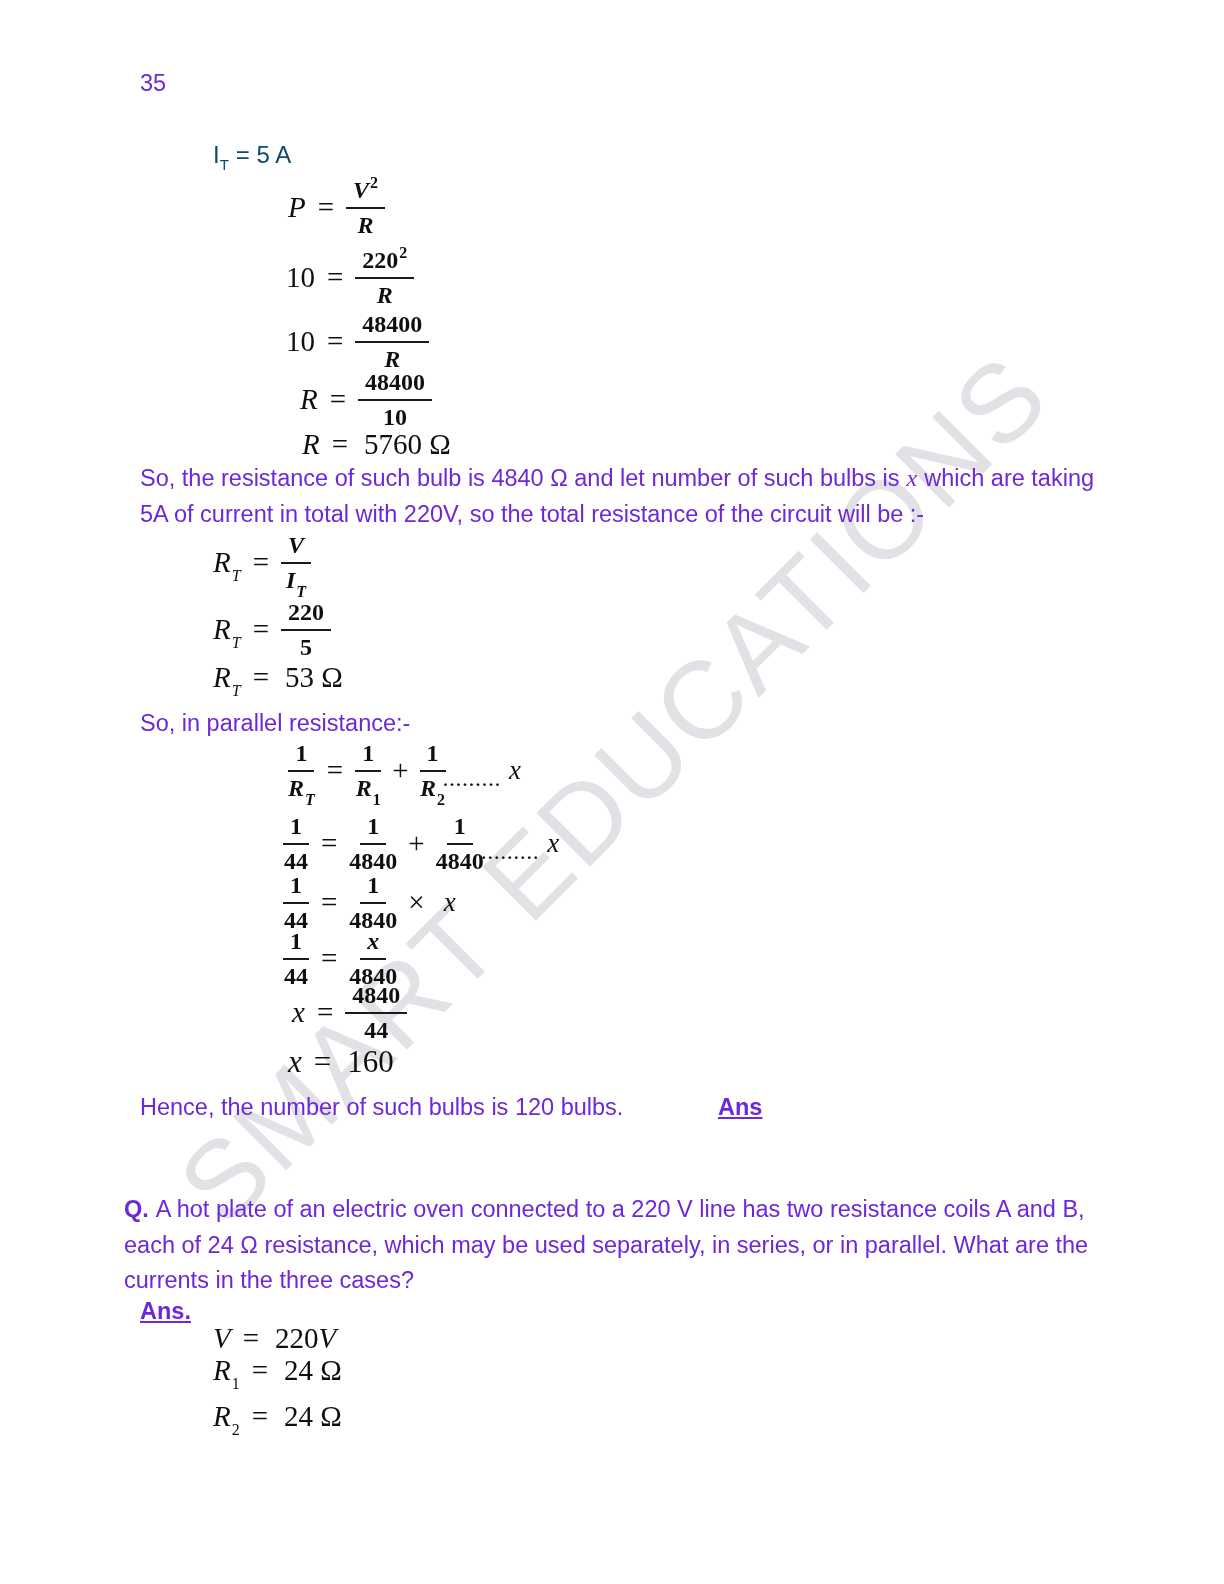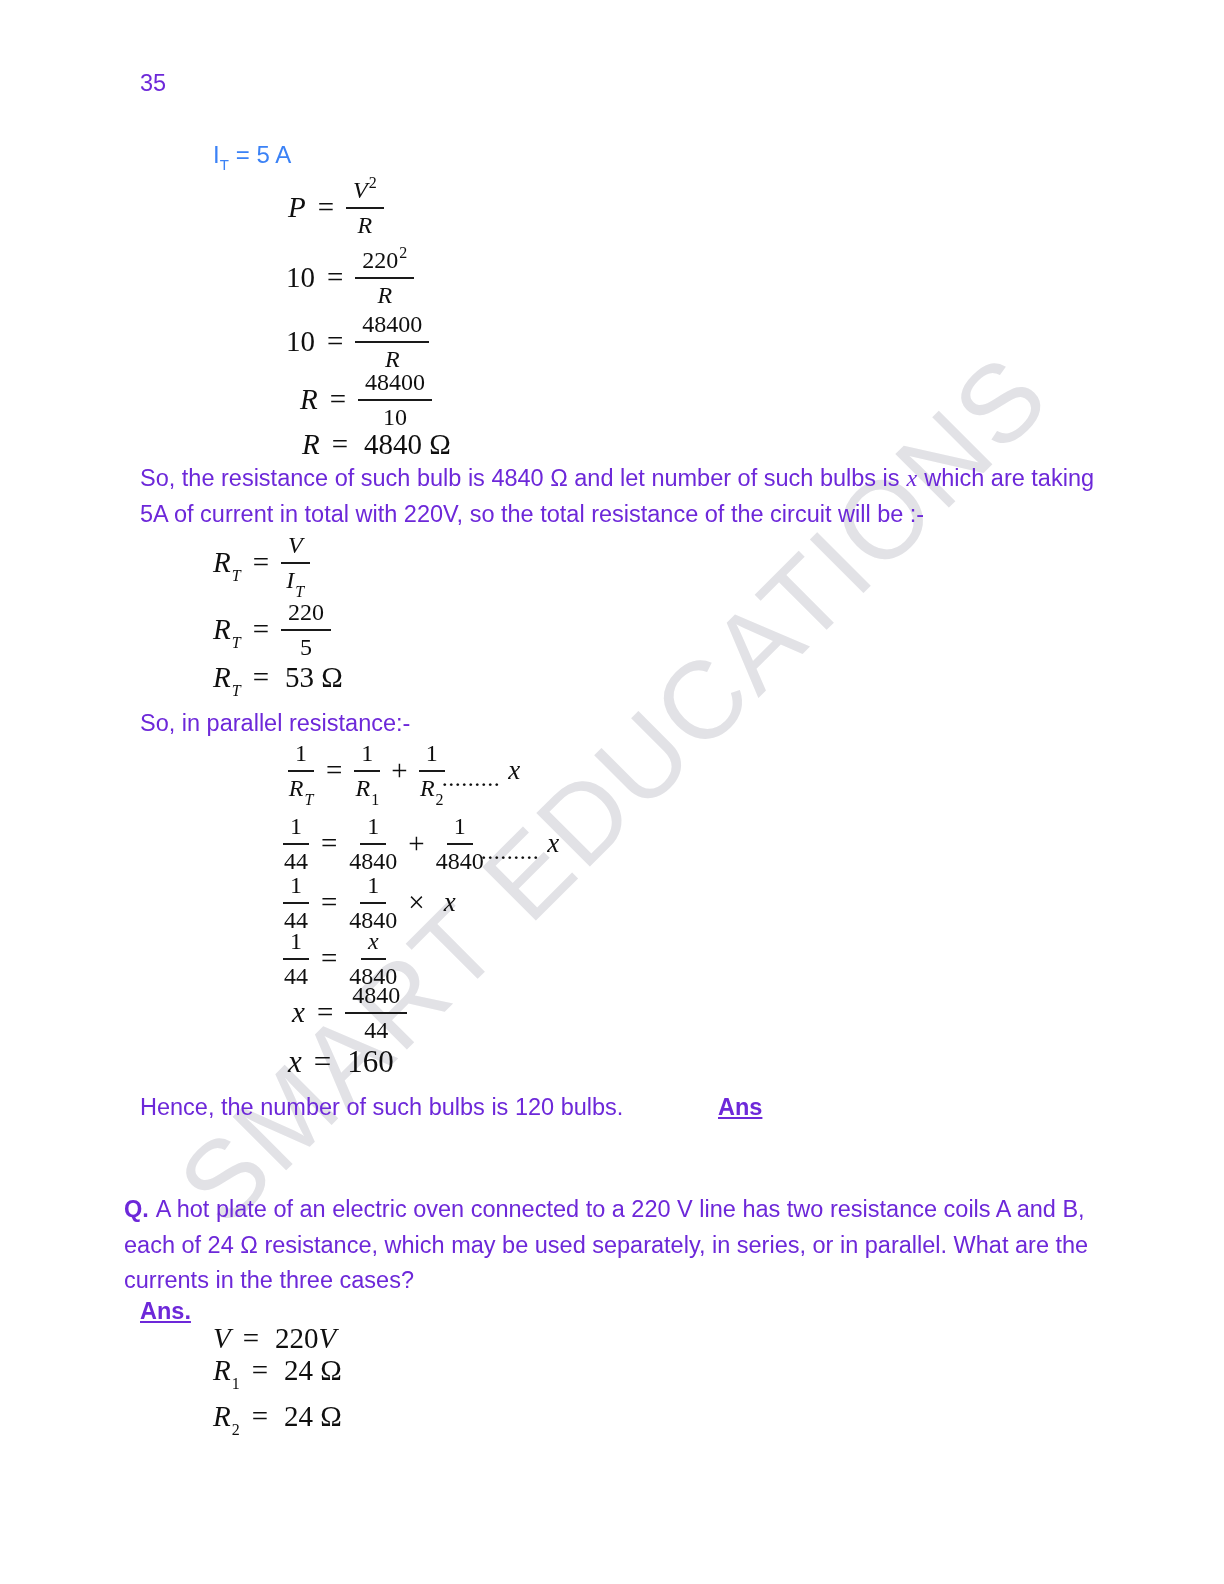--- a/index.html
+++ b/index.html
@@ -14,35 +14,35 @@
     font-family:"Liberation Sans", sans-serif;
     font-size:110px; letter-spacing:3px; color:#e2e2e6;
     white-space:nowrap; user-select:none;
   }
   .blk { position:absolute; z-index:1; }
   .text { font-size:23.5px; line-height:35.5px; color:#6d28d9; }
   .bold { font-weight:bold; }
   .ans  { font-weight:bold; text-decoration:underline; }
   .qtext { margin-left:7px; }
   .inline-x { font-family:"Liberation Serif", serif; font-style:italic; font-size:24px; margin:0 7px; }
-  .given { font-size:24px; color:#3b82f6; }
+  .given { font-size:24px; color:#0c4a6e; }
   .ssub { font-size:15px; position:relative; top:7px; }
   .grest { margin-left:7px; }
 
   .math-row {
     display:flex; align-items:center;
     font-family:"Liberation Serif", serif; font-size:29px; color:#0f0f0f;
   }
   .math-row.big { font-size:31px; }
   .var { font-style:italic; }
   .eq { margin:0 12px; }
   .rhs { margin-left:4px; white-space:nowrap; }
   .plus { margin:0 11px; }
   .times { margin:0 11px; }
-  .frac { display:inline-flex; flex-direction:column; align-items:center; font-size:24px; line-height:1.12; }
+  .frac { display:inline-flex; flex-direction:column; align-items:center; font-size:24px; line-height:1.12;font-weight:bold; }
   .frac .num { border-bottom:2px solid #1a1a1a; padding:1px 7px 3px; text-align:center; white-space:nowrap; }
   .frac .den { padding-top:3px; white-space:nowrap; }
   .sup { font-size:16px; font-style:normal; position:relative; top:-10px; margin-left:1px; }
   .sub { font-size:16px; font-style:normal; position:relative; top:9px; margin-left:1px; }
   .sub.it { font-style:italic; }
   .dots { font-size:24px; letter-spacing:0.5px; position:relative; top:8px; margin-left:-3px; white-space:nowrap; }
   .tail-x { font-style:italic; font-size:27px; margin-left:8px; }
   .sym { display:inline-block; white-space:nowrap; }
 </style>
 </head>
@@ -88,21 +88,21 @@
   <span class="eq">=</span>
   <span class="frac">
     <span class="num">48400</span>
     <span class="den">10</span>
   </span>
 </div>
 
 <div class="blk math-row" style="left:302px; top:428px;">
   <span class="var">R</span>
   <span class="eq">=</span>
-  <span class="rhs">4840 Ω</span>
+  <span class="rhs">5760 Ω</span>
 </div>
 
 <div class="blk text" style="left:140px; top:461px; width:968px;">
   <span>So, the resistance of such bulb is 4840 Ω and let number of such bulbs is</span><span class="inline-x">x</span><span>which are taking 5A of current in total with 220V, so the total resistance of the circuit will be :-</span>
 </div>
 
 <div class="blk math-row" style="left:213px; top:531px;">
   <span class="sym"><span class="var">R</span><span class="sub it">T</span></span>
   <span class="eq">=</span>
   <span class="frac">

